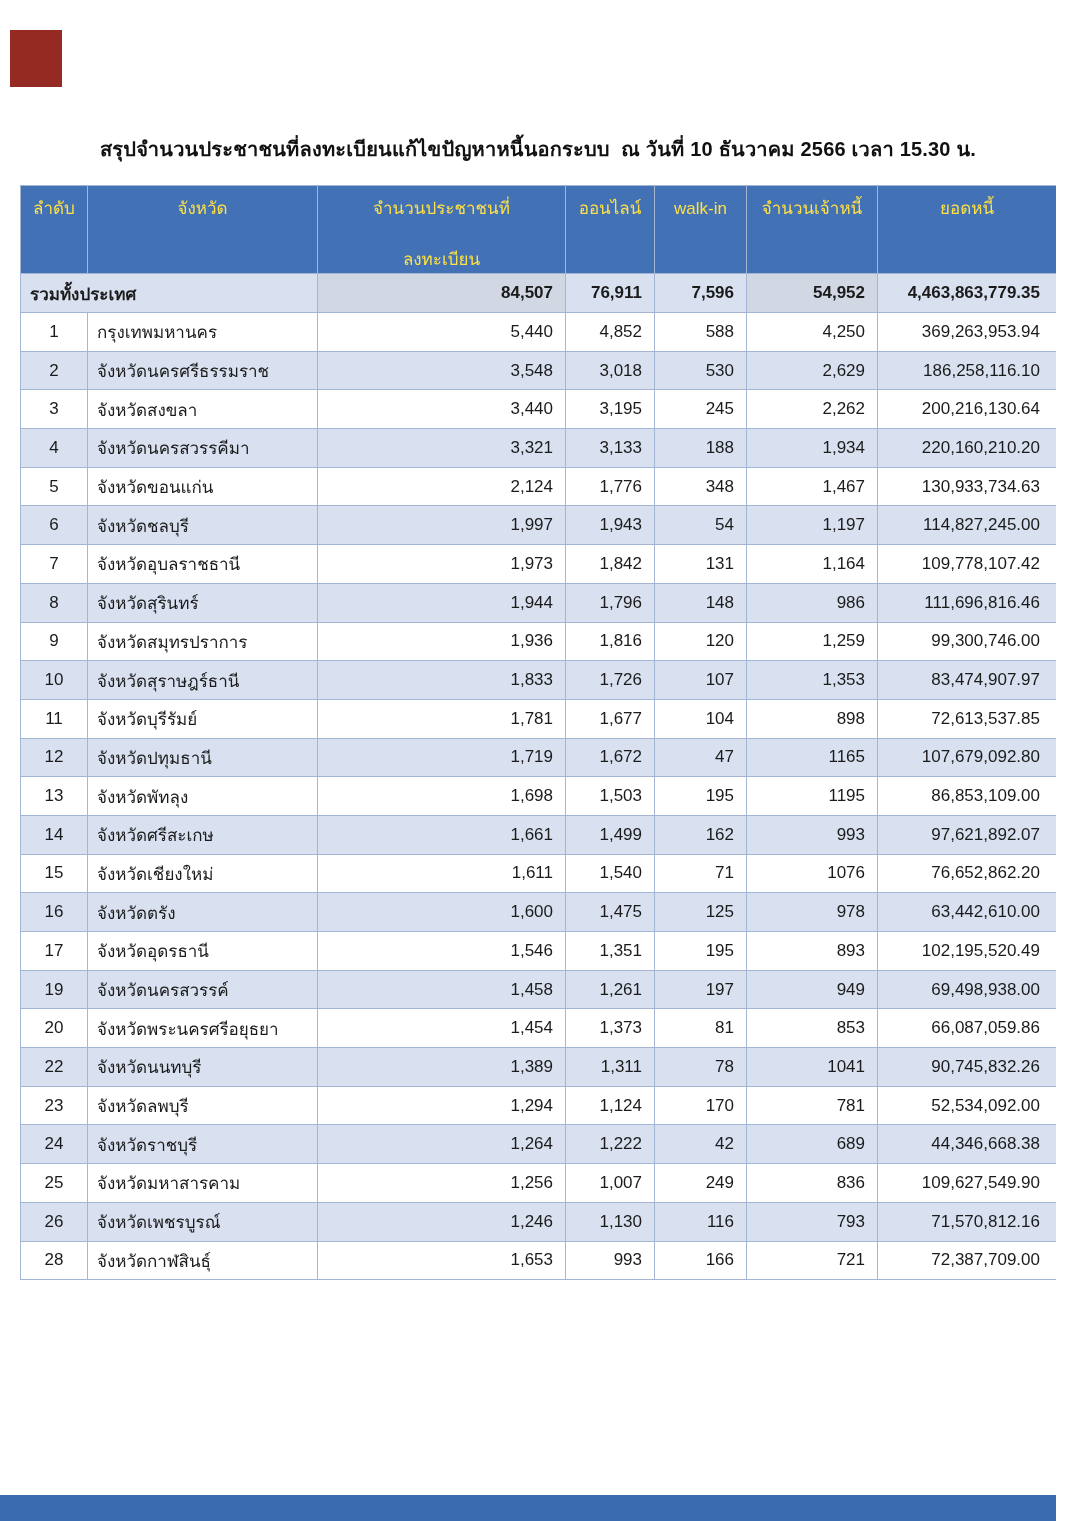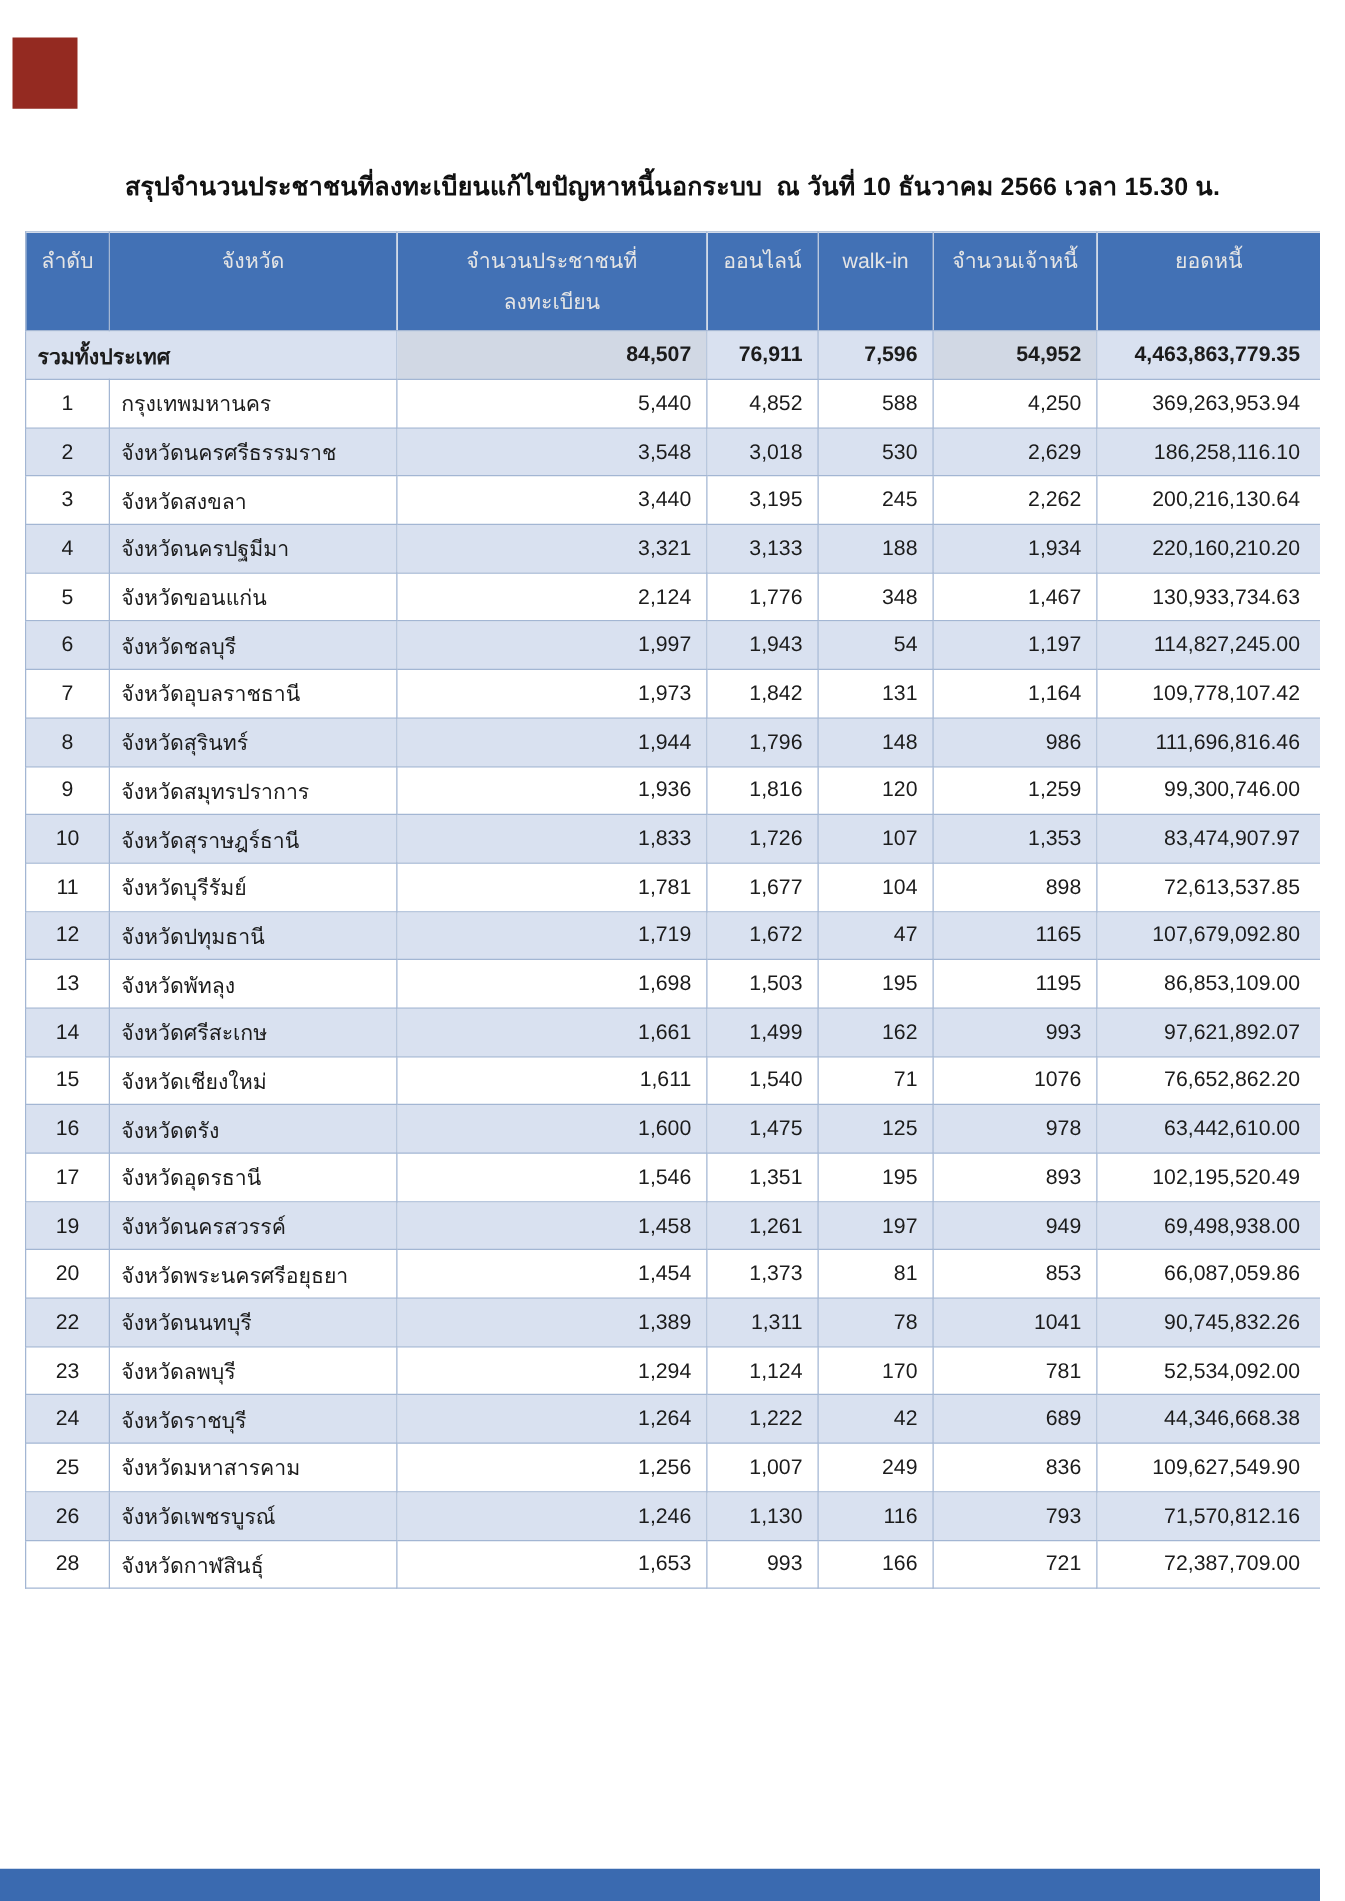--- a/index.html
+++ b/index.html
@@ -52,30 +52,30 @@
     table-layout: fixed;
   }
   table.summary td, table.summary th {
     border: 1px solid #a3b6d3;
     font-size: 17px;
     overflow: hidden;
     white-space: nowrap;
   }
   thead th {
     background: #4271b5;
-    color: #e5e5e5;
+    color: #fde047;
     border-color: #4271b5;
     font-weight: 400;
     vertical-align: top;
     padding-top: 10px;
     height: 79px;
     line-height: 26px;
     text-align: center;
   }
-  .th-line2 { margin-top: 7px; }
+  .th-line2 { margin-top: 25px; }
   tbody tr { height: 38.7px; background: #ffffff; }
   tbody tr:nth-child(odd) { background: #d9e1f0; }
   tr.total-row { height: 39px; background: #d9e1f0; font-weight: bold; }
   tr.total-row td.darkcell { background: #d1d8e4; }
   td.c-no { text-align: center; }
   td.c-prov, td.c-label { text-align: left; padding-left: 9px; }
   td.num { text-align: right; padding-right: 12px; }
   td.c-debt { padding-right: 16px; }
 </style>
 </head>
@@ -142,21 +142,21 @@
     <td class="c-no">3</td>
     <td class="c-prov">จังหวัดสงขลา</td>
     <td class="num">3,440</td>
     <td class="num">3,195</td>
     <td class="num">245</td>
     <td class="num">2,262</td>
     <td class="num c-debt">200,216,130.64</td>
   </tr>
         <tr>
     <td class="c-no">4</td>
-    <td class="c-prov">จังหวัดนครปฐมีมา</td>
+    <td class="c-prov">จังหวัดนครสวรรคีมา</td>
     <td class="num">3,321</td>
     <td class="num">3,133</td>
     <td class="num">188</td>
     <td class="num">1,934</td>
     <td class="num c-debt">220,160,210.20</td>
   </tr>
         <tr>
     <td class="c-no">5</td>
     <td class="c-prov">จังหวัดขอนแก่น</td>
     <td class="num">2,124</td>

